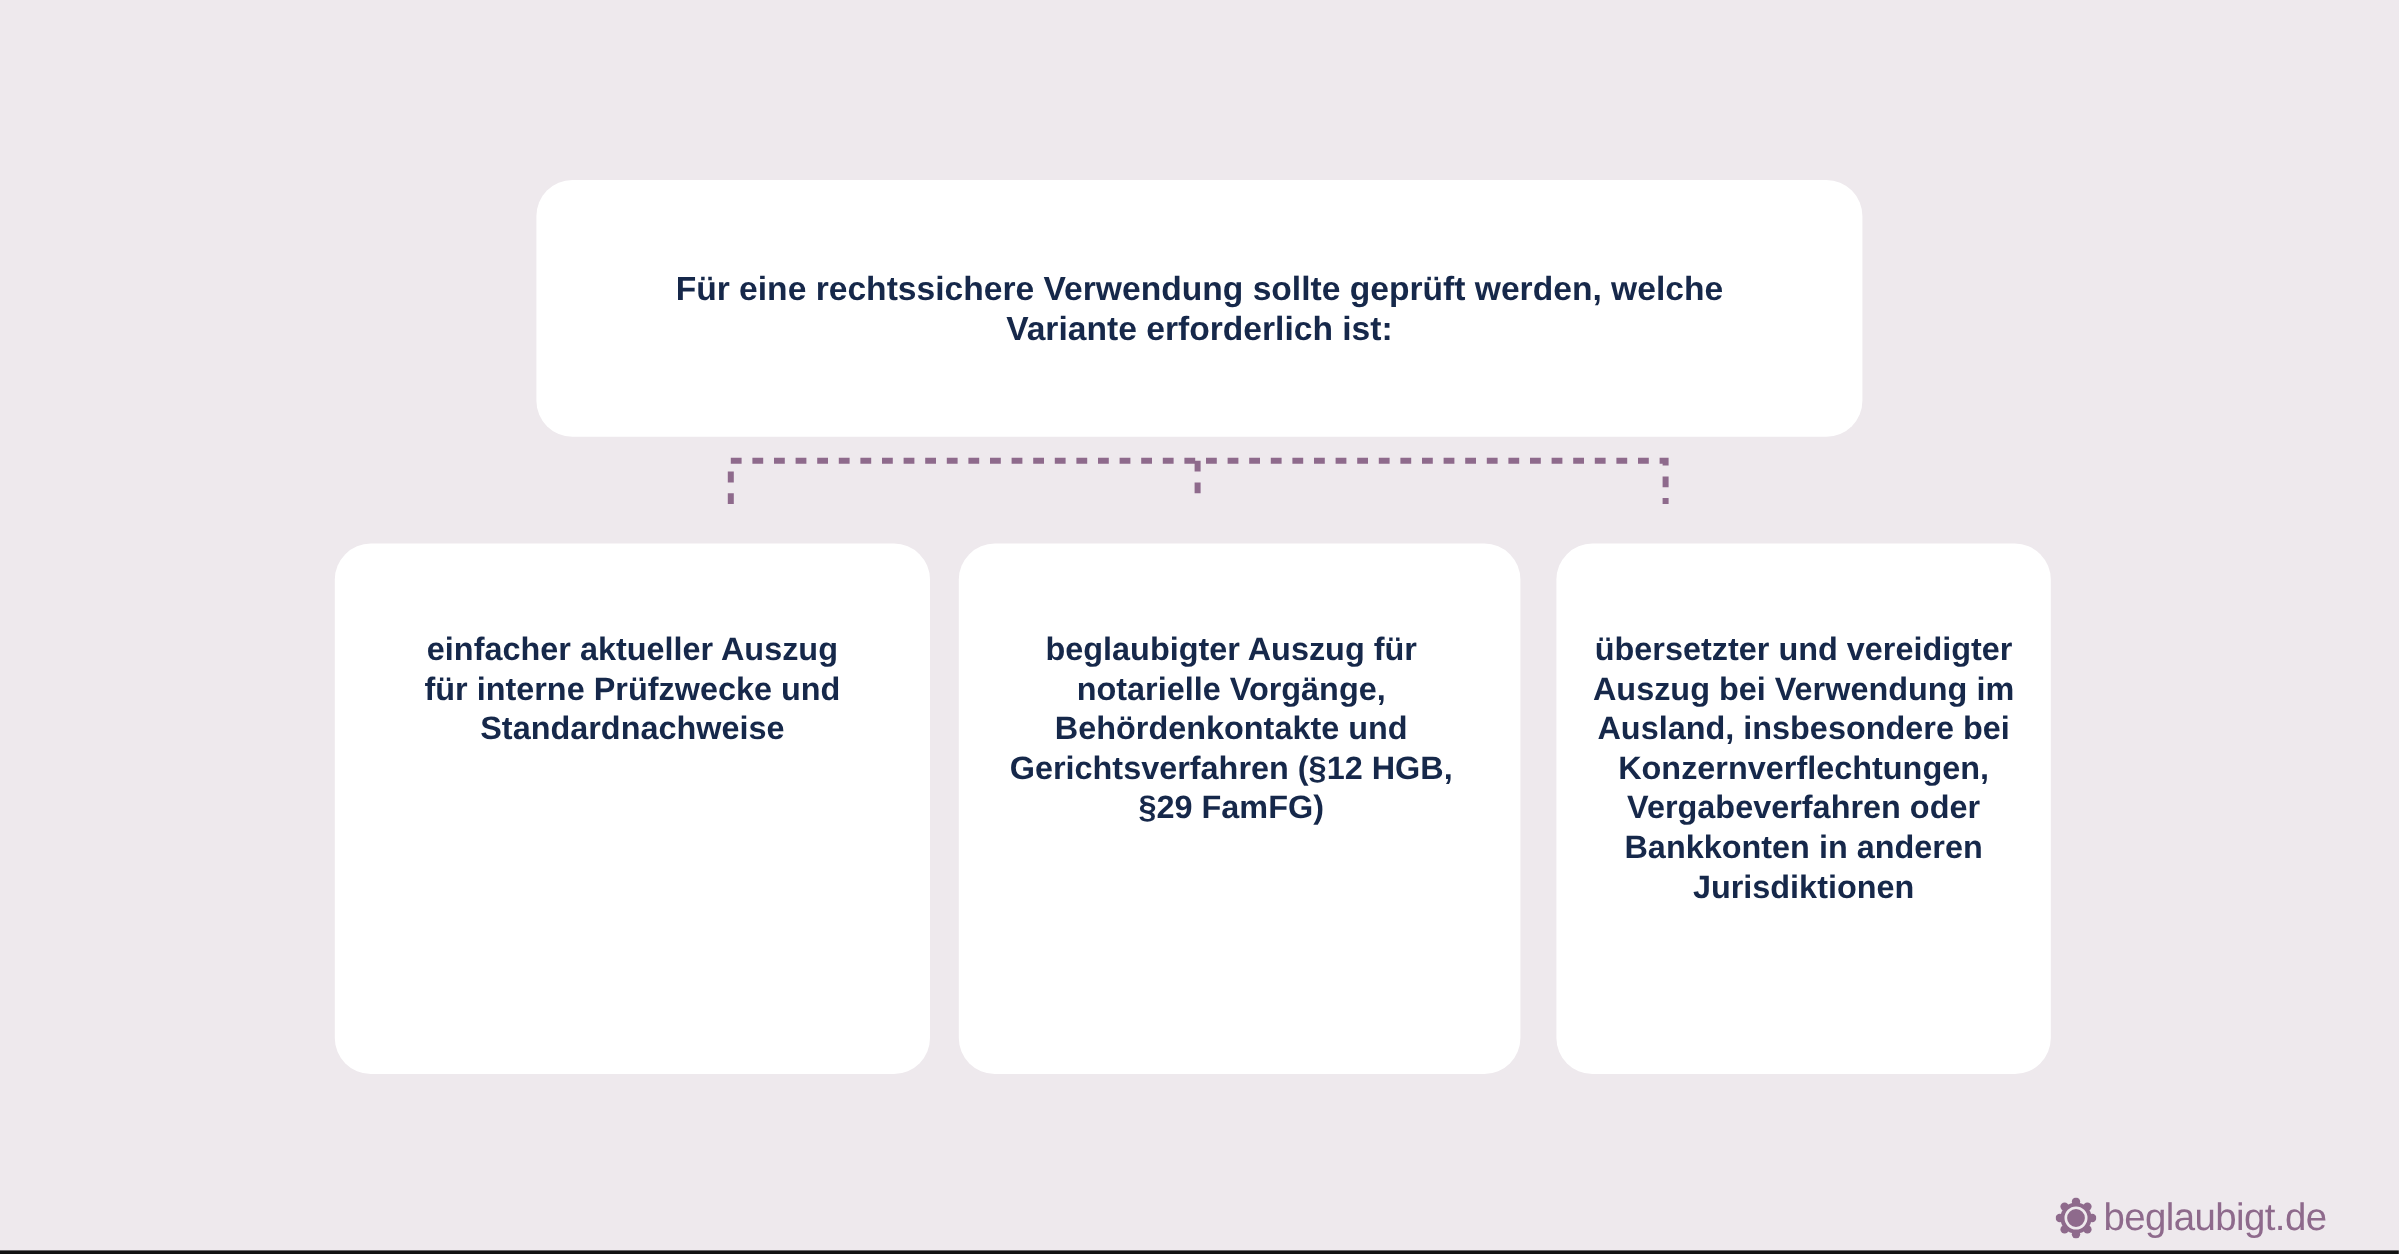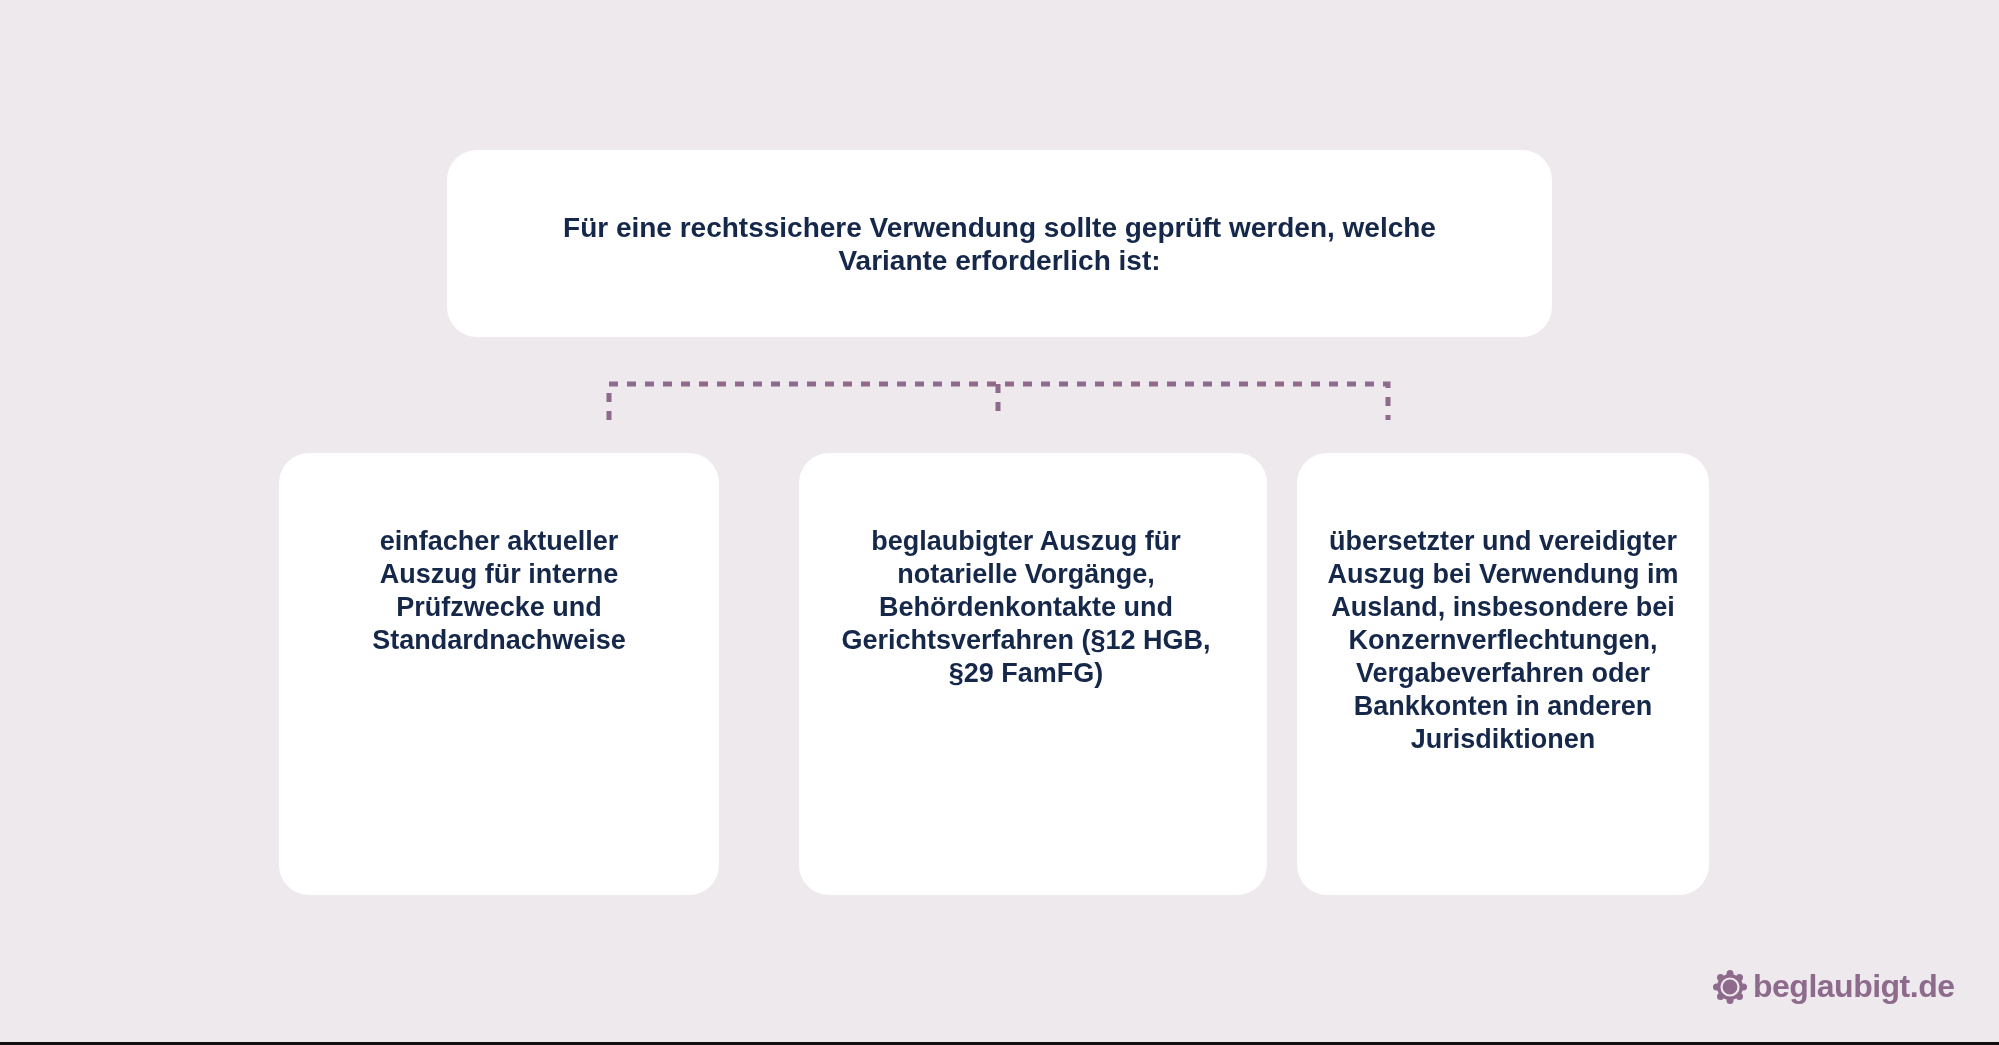--- a/index.html
+++ b/index.html
@@ -13,38 +13,38 @@
     .box {
       position: absolute;
       background: #ffffff;
       border-radius: 30px;
       box-sizing: border-box;
       color: #16284a;
       font-weight: 700;
       text-align: center;
     }
     .top-box {
-      left: 447px; top: 150px; width: 1105px; height: 187px;
+      left: 447px; top: 150px; width: 1105px; height: 214px;
       display: flex; align-items: center; justify-content: center;
       font-size: 28px; line-height: 33px;
       padding: 0 60px;
     }
     .card {
       top: 453px; height: 442px;
       font-size: 27px; line-height: 33px;
       padding-top: 72px;
     }
-    .card-1 { left: 279px; width: 440px; padding-left: 58px; padding-right: 58px; }
+    .card-1 { left: 279px; width: 496px; padding-left: 58px; padding-right: 58px; }
     .card-2 { left: 799px; width: 468px; padding-left: 26px; padding-right: 40px; }
     .card-3 { left: 1297px; width: 412px; padding-left: 28px; padding-right: 28px; }
     .connector { position: absolute; left: 0; top: 0; }
     .logo {
-      position: absolute; left: 1713px; top: 968px;
+      position: absolute; left: 1713px; top: 996px;
       display: flex; align-items: center; gap: 6px;
-      color: #8e6a8c; font-weight: 700; font-size: 32px;
+      color: #8e6a8c; font-weight: 400; font-size: 32px;
       letter-spacing: -0.5px;
     }
     .logo svg { display: block; }
     .bottom-rule {
       position: absolute; left: 0; top: 1042px; width: 1999px; height: 3px; background: #111111;
     }
   </style>
 </head>
 <body>
 

